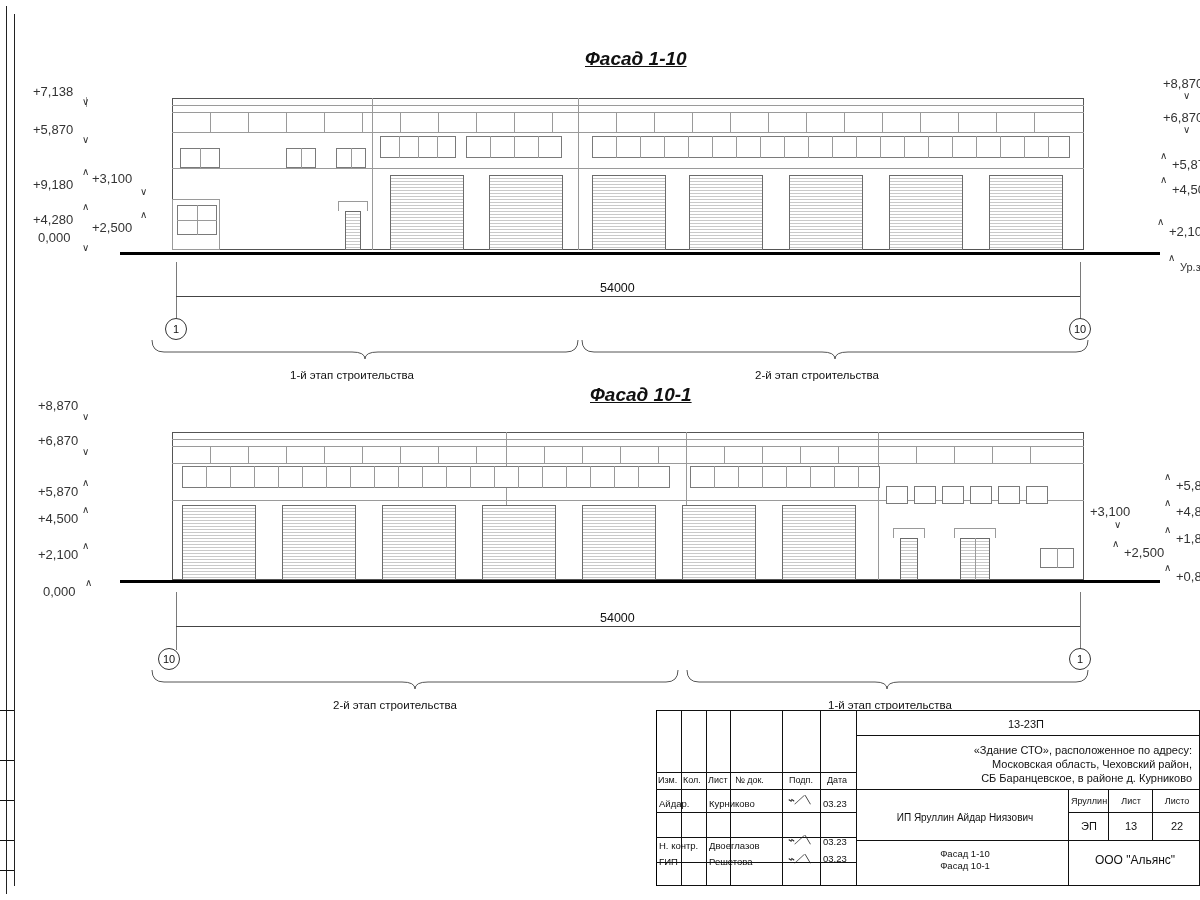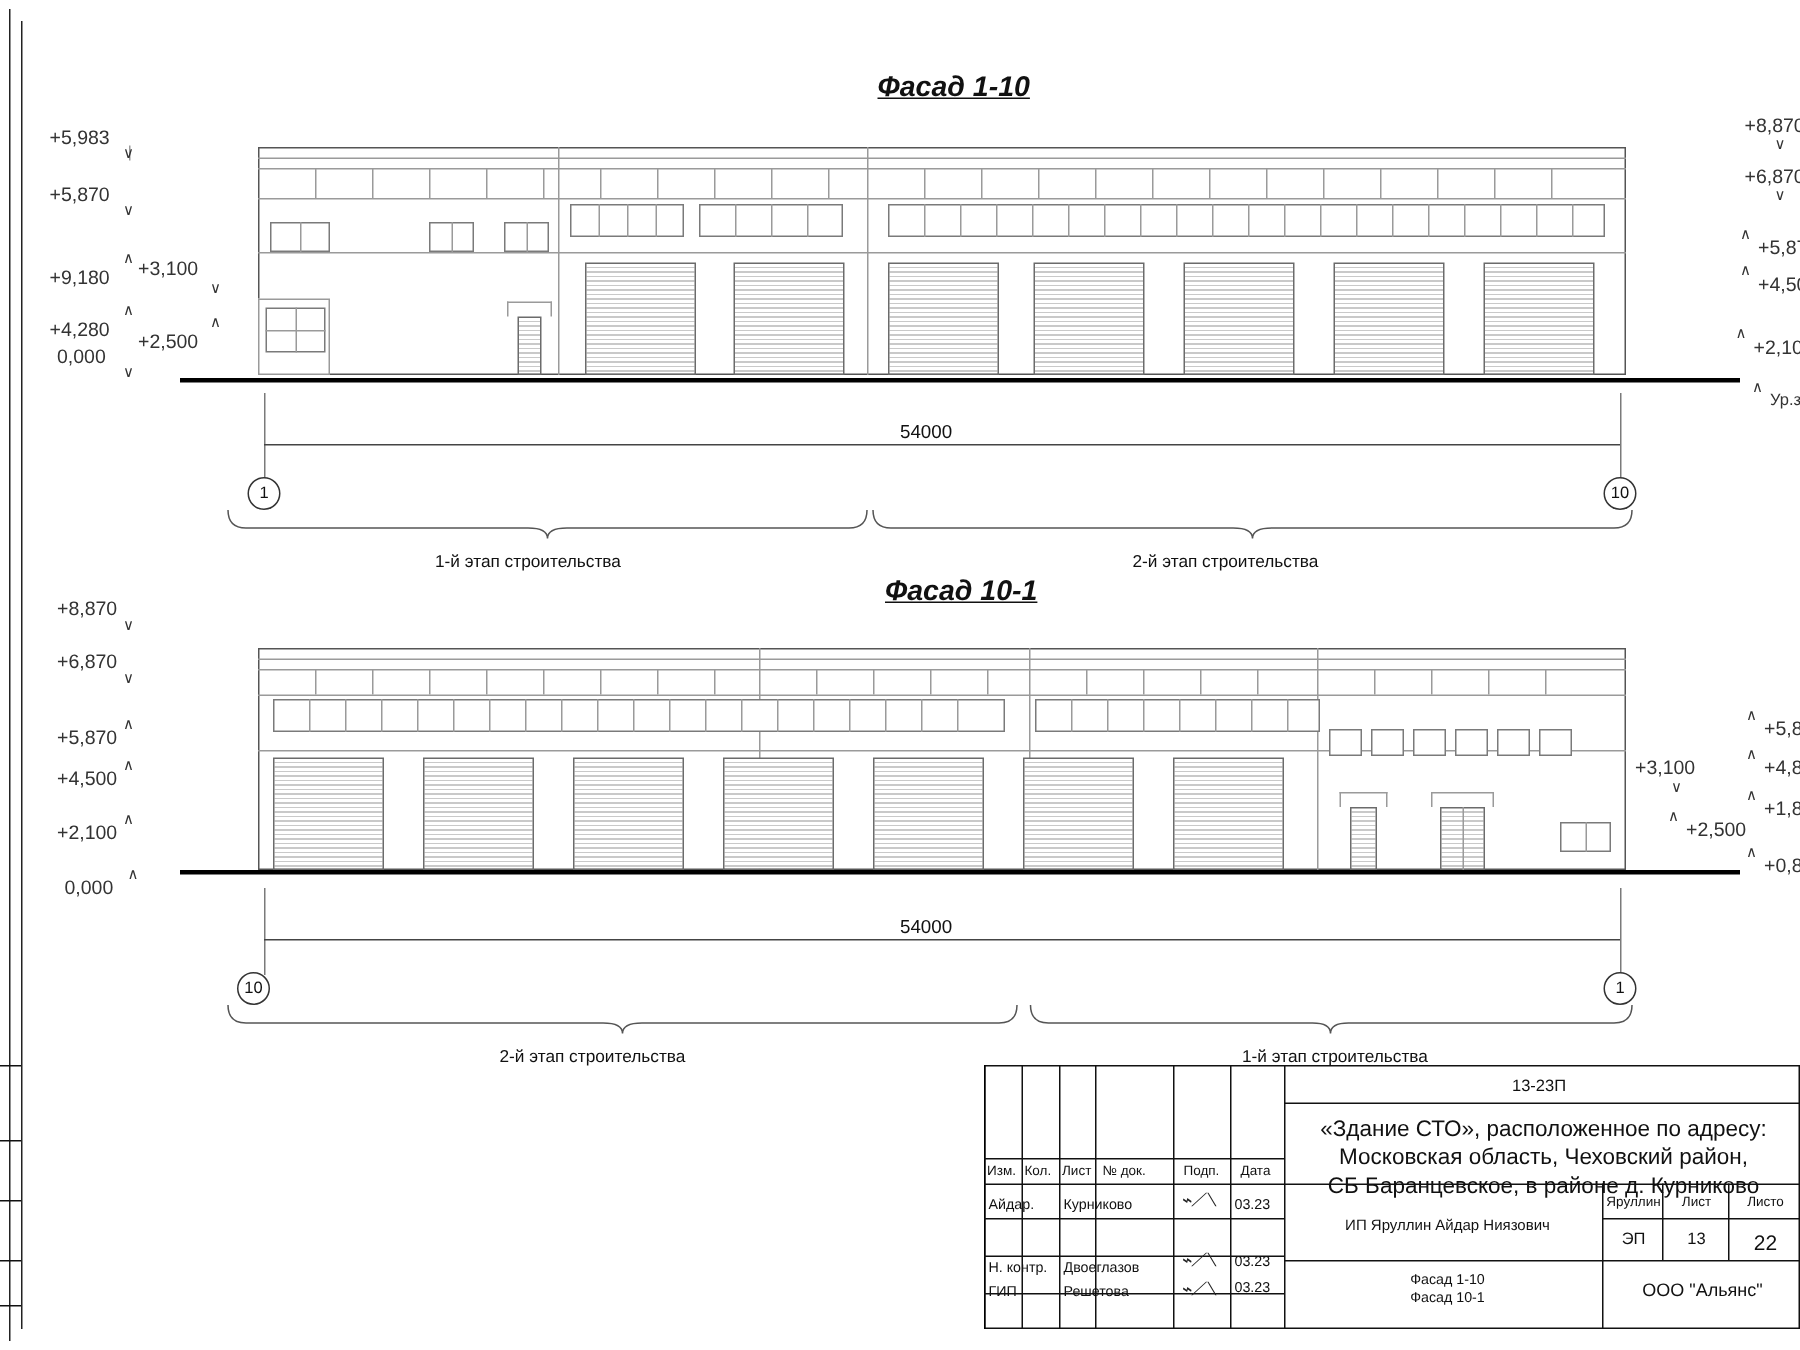--- a/index.html
+++ b/index.html
@@ -65,21 +65,21 @@
 </head>
 <body>
 
 <div class="sheet">
 
   <div class="frame-left"></div>
   <div class="frame-left2"></div>
 
   <div class="title-main" style="left:585px;top:48px;">Фасад 1-10</div>
 
-  <div class="elev-tick" style="left:33px;top:85px;">+5,983</div>
+  <div class="elev-tick" style="left:33px;top:85px;">+7,138</div>
   <div class="hair" style="left:86px;top:97px;width:1px;height:10px;"></div>
   <div class="lbl" style="left:82px;top:96px;font-size:10px;color:#333;">∨</div>
 
   <div class="elev-tick" style="left:33px;top:123px;">+5,870</div>
   <div class="lbl" style="left:82px;top:134px;font-size:10px;color:#333;">∨</div>
 
   <div class="elev-tick" style="left:33px;top:178px;">+9,180</div>
   <div class="lbl" style="left:82px;top:166px;font-size:10px;color:#333;">∧</div>
 
   <div class="elev-tick" style="left:92px;top:172px;">+3,100</div>
@@ -398,31 +398,31 @@
     <div class="ln" style="left:856px;top:735px;width:344px;height:1px;background:#111;"></div>
     <div class="ln" style="left:856px;top:789px;width:344px;height:1px;background:#111;"></div>
     <div class="ln" style="left:1068px;top:789px;width:1px;height:97px;background:#111;"></div>
     <div class="ln" style="left:1068px;top:812px;width:132px;height:1px;background:#111;"></div>
     <div class="ln" style="left:1068px;top:840px;width:132px;height:1px;background:#111;"></div>
     <div class="ln" style="left:1108px;top:789px;width:1px;height:51px;background:#111;"></div>
     <div class="ln" style="left:1152px;top:789px;width:1px;height:51px;background:#111;"></div>
     <div class="ln" style="left:856px;top:840px;width:212px;height:1px;background:#111;"></div>
 
     <div class="tb-text" style="left:956px;top:718px;width:140px;font-size:11px;font-weight:normal;">13-23П</div>
-    <div class="tb-text" style="left:866px;top:744px;width:326px;font-size:15px;">«Здание СТО», расположенное по адресу:
+    <div class="tb-text" style="left:866px;top:744px;width:326px;font-size:11px;text-align:right;">«Здание СТО», расположенное по адресу:
 Московская область, Чеховский район,
 СБ Баранцевское, в районе д. Курниково</div>
     <div class="tb-text" style="left:866px;top:812px;width:198px;font-size:10px;">ИП Яруллин Айдар Ниязович</div>
     <div class="tb-text" style="left:866px;top:848px;width:198px;font-size:9.5px;">Фасад 1-10
 Фасад 10-1</div>
 
     <div class="tb-text" style="left:1070px;top:796px;width:38px;font-size:9px;">Яруллин</div>
     <div class="tb-text" style="left:1110px;top:796px;width:42px;font-size:9px;">Лист</div>
     <div class="tb-text" style="left:1154px;top:796px;width:46px;font-size:9px;">Листо</div>
 
     <div class="tb-text" style="left:1070px;top:820px;width:38px;font-size:11px;">ЭП</div>
     <div class="tb-text" style="left:1110px;top:820px;width:42px;font-size:11px;">13</div>
-    <div class="tb-text" style="left:1154px;top:820px;width:46px;font-size:14px;">22</div>
+    <div class="tb-text" style="left:1154px;top:820px;width:46px;font-size:11px;">22</div>
 
     <div class="tb-text" style="left:1070px;top:853px;width:130px;font-size:12px;">ООО "Альянс"</div>
   </div>
 
 </div>
 
 </body></html>

